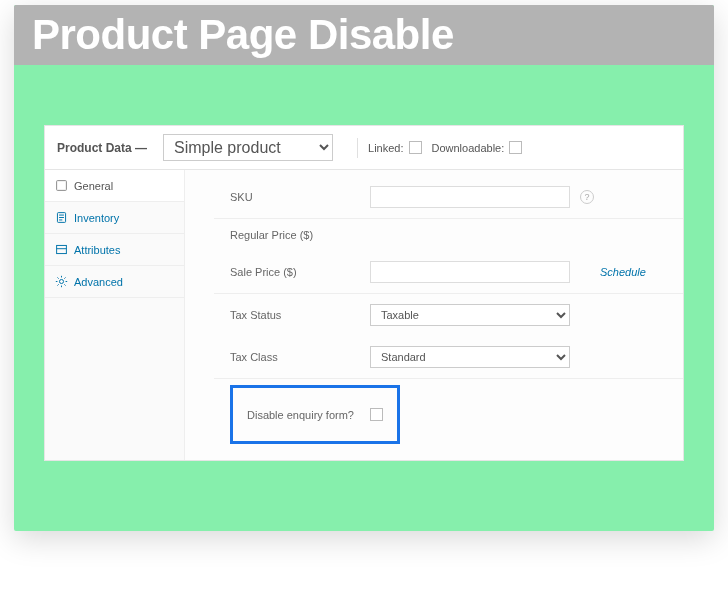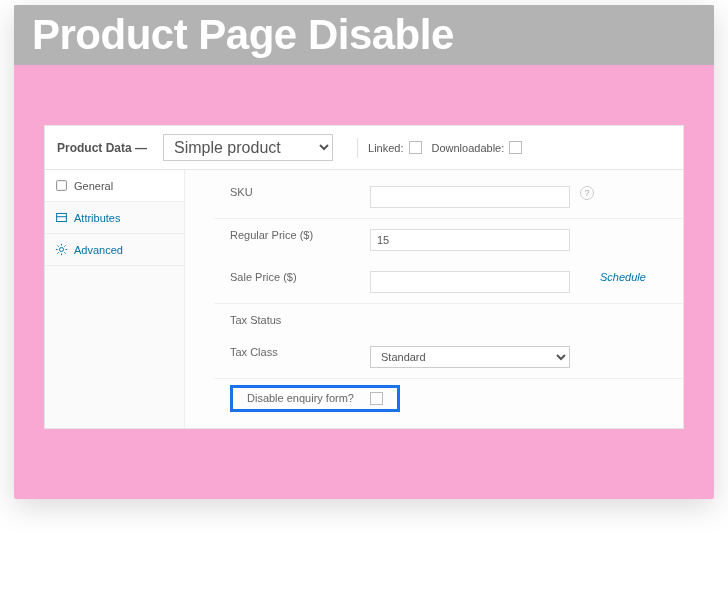--- a/index.html
+++ b/index.html
@@ -6,21 +6,21 @@
     body {
       font-family: -apple-system, BlinkMacSystemFont, "Segoe UI", Helvetica, Arial, sans-serif;
       background: #fff;
       width: 728px;
       height: 596px;
       position: relative;
     }
     .outer-container {
       width: 700px;
       margin: 5px auto;
-      background: #f9a8d4;
+      background: #86efac;
       box-shadow: 0 8px 30px rgba(0,0,0,0.15);
       border-radius: 2px;
       overflow: hidden;
     }
     .header-banner {
       background: #b3b3b3;
       color: #fff;
       font-size: 42px;
       font-weight: 600;
       padding: 6px 18px;
@@ -108,21 +108,21 @@
       justify-content: center;
       flex-shrink: 0;
     }
     .tab-icon svg { width: 13px; height: 13px; }
     .fields {
       flex: 1;
       padding: 6px 0;
     }
     .field-row {
       display: flex;
-      align-items: flex-start;
+      align-items: center;
       padding: 10px 16px;
       font-size: 11px;
       color: #555;
     }
     .field-row.sep-after { border-bottom: 1px solid #eee; }
     .field-label {
       width: 140px;
       color: #666;
       font-size: 11px;
     }
@@ -160,22 +160,22 @@
     .schedule-link {
       color: #0073aa;
       font-style: italic;
       font-size: 11px;
       margin-left: 30px;
       cursor: pointer;
     }
     .highlight-box {
       border: 3px solid #1a73e8;
       display: inline-flex;
-      align-items: flex-start;
-      padding: 4px 14px;
+      align-items: flex-end;
+      padding: 20px 14px;
       margin: 6px 0 10px 16px;
       font-size: 11px;
       color: #666;
       gap: 16px;
     }
   </style>
 </head>
 <body>
 
 <div class="outer-container">
@@ -208,20 +208,29 @@
             <span class="tab-icon">
               <svg viewBox="0 0 16 16" fill="none" stroke="#888" stroke-width="1.2">
                   <rect x="2" y="2" width="12" height="12" rx="1"></rect>
                 </svg>
             </span>
             <span>General</span>
           </div>
           <div class="tab">
             <span class="tab-icon">
               <svg viewBox="0 0 16 16" fill="none" stroke="#0073aa" stroke-width="1.2">
+                  <rect x="3" y="2" width="10" height="12" rx="1"></rect>
+                  <path d="M5 5h6M5 8h6M5 11h4"></path>
+                </svg>
+            </span>
+            <span>Inventory</span>
+          </div>
+          <div class="tab">
+            <span class="tab-icon">
+              <svg viewBox="0 0 16 16" fill="none" stroke="#0073aa" stroke-width="1.2">
                   <rect x="2" y="3" width="12" height="10"></rect>
                   <path d="M2 7h12"></path>
                 </svg>
             </span>
             <span>Attributes</span>
           </div>
           <div class="tab">
             <span class="tab-icon">
               <svg viewBox="0 0 16 16" fill="none" stroke="#0073aa" stroke-width="1.2">
                   <circle cx="8" cy="8" r="2.5"></circle>
@@ -236,35 +245,37 @@
           <div class="field-row sep-after">
             <div class="field-label">SKU</div>
             <div class="field-input">
               <input type="text" value="" style="">
             </div>
             <span class="help-icon">?</span>
           </div>
 
           <div class="field-row">
             <div class="field-label">Regular Price ($)</div>
-            <div class="field-input">
-              <input type="text" value="15" style="">
-            </div>
           </div>
 
           <div class="field-row sep-after">
             <div class="field-label">Sale Price ($)</div>
             <div class="field-input">
               <input type="text" value="" style="">
             </div>
             <a class="schedule-link">Schedule</a>
           </div>
 
           <div class="field-row">
             <div class="field-label">Tax Status</div>
+            <div class="field-input">
+              <select>
+                <option>Taxable</option>
+              </select>
+            </div>
           </div>
 
           <div class="field-row sep-after">
             <div class="field-label">Tax Class</div>
             <div class="field-input">
               <select>
                 <option>Standard</option>
               </select>
             </div>
           </div>

